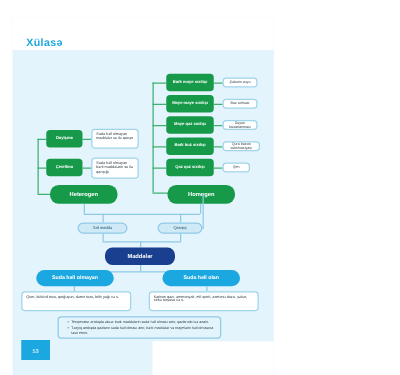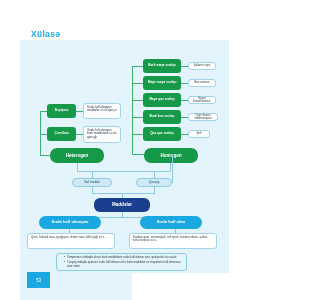--- a/index.html
+++ b/index.html
@@ -2,21 +2,21 @@
 <html><head>
 <meta charset="utf-8">
 <style>
   html,body{margin:0;padding:0;}
   body{
     width:215px;height:300px;overflow:hidden;
     background:#ffffff;
     font-family:"Liberation Sans", sans-serif;
   }
   .page{
-    position:absolute;left:14px;top:0;width:215px;height:300px;
+    position:absolute;left:4px;top:0;width:215px;height:300px;
     background:#ffffff;
   }
   .canvas{
     position:absolute;left:6px;top:14px;width:209px;height:286px;
     background:#e4f4fc;
   }
   .topwhite{
     position:absolute;left:6px;top:14px;width:209px;height:26px;
     background:#ffffff;
   }

